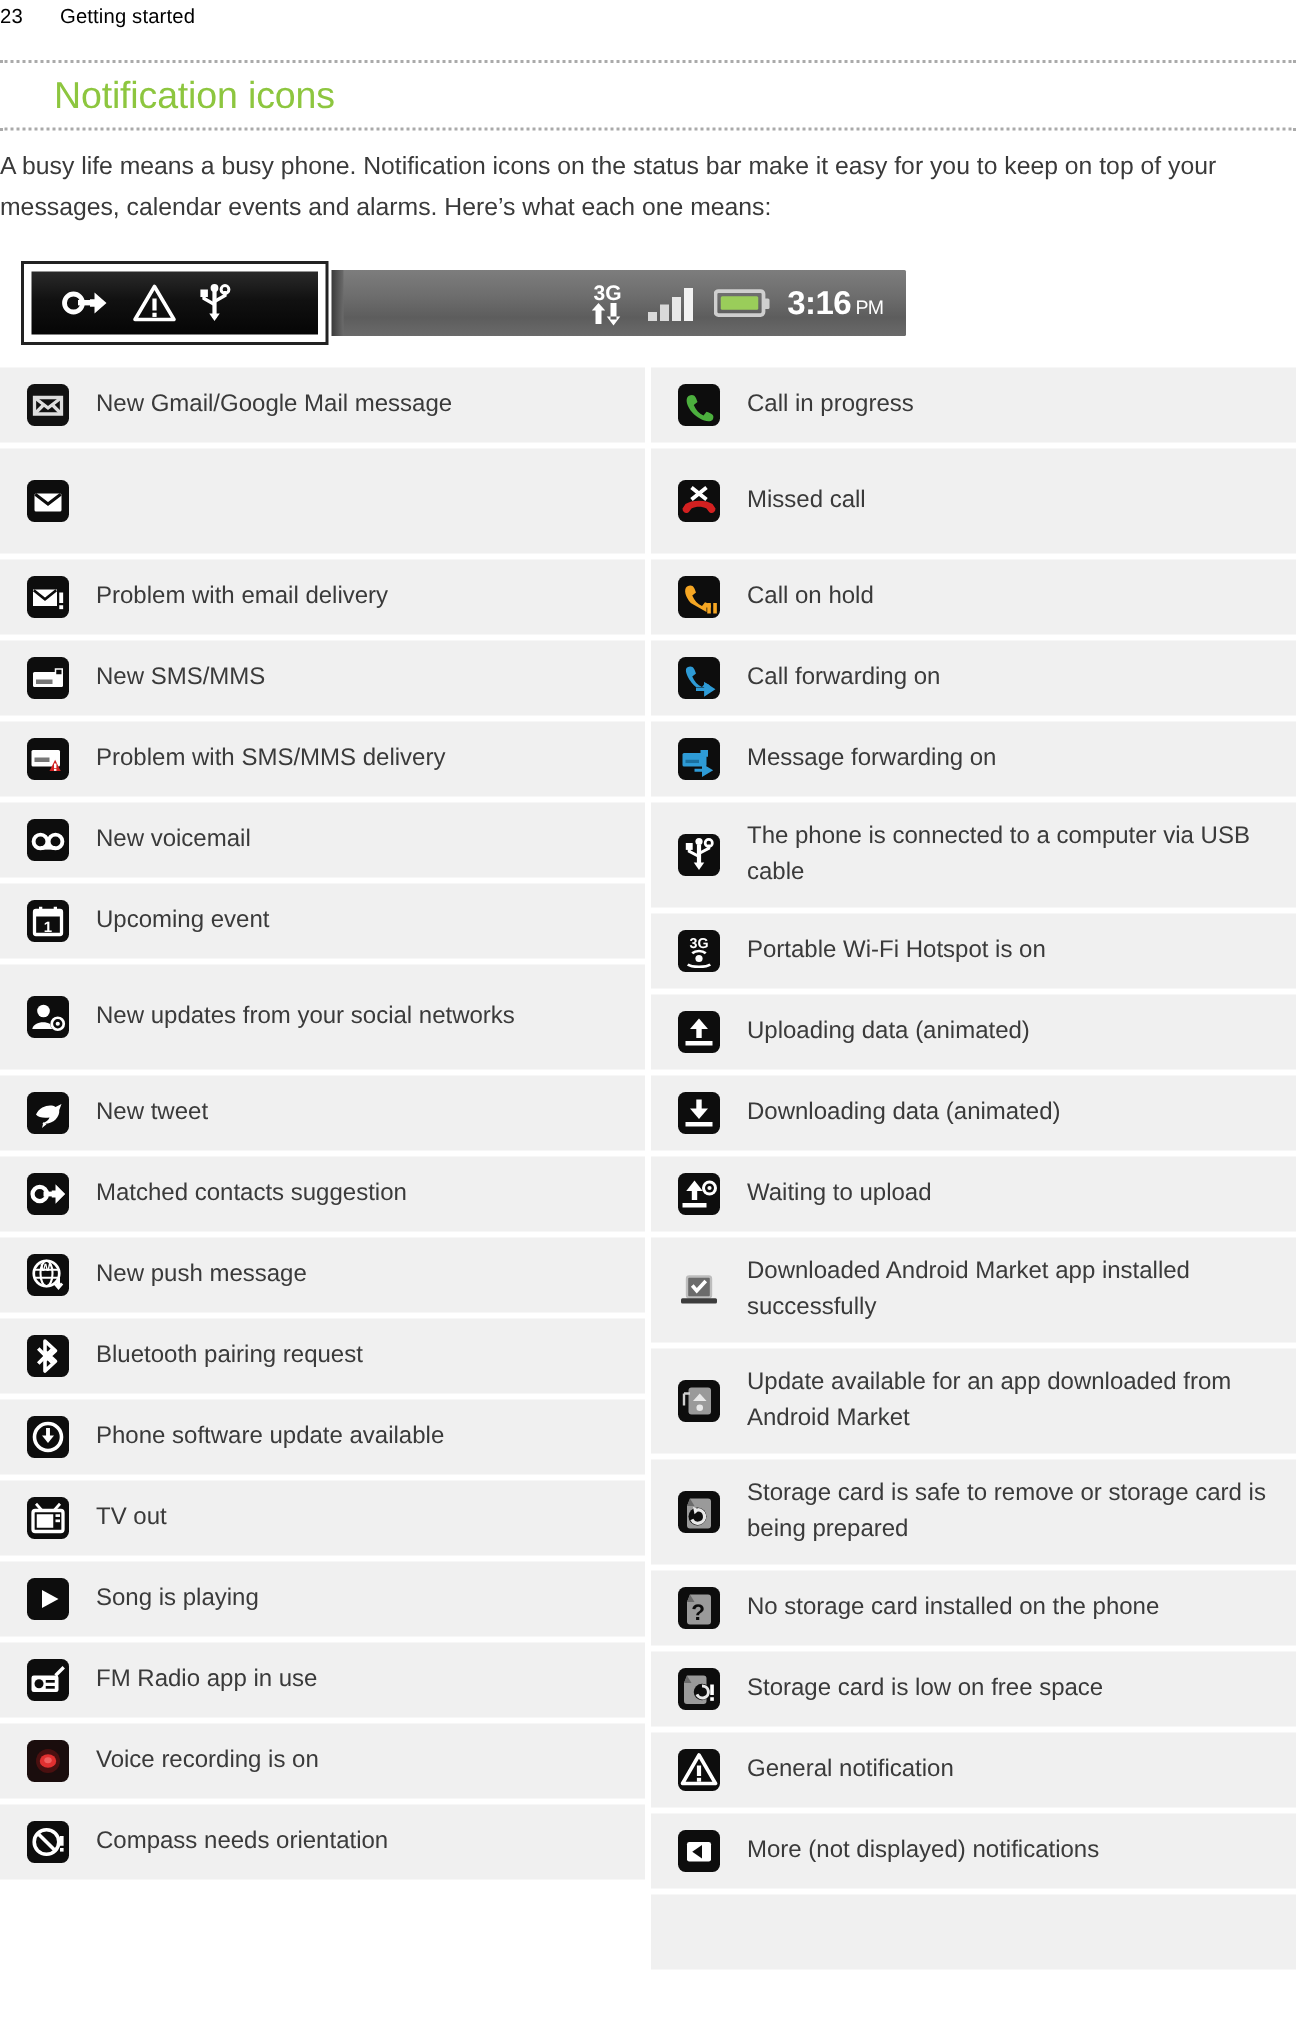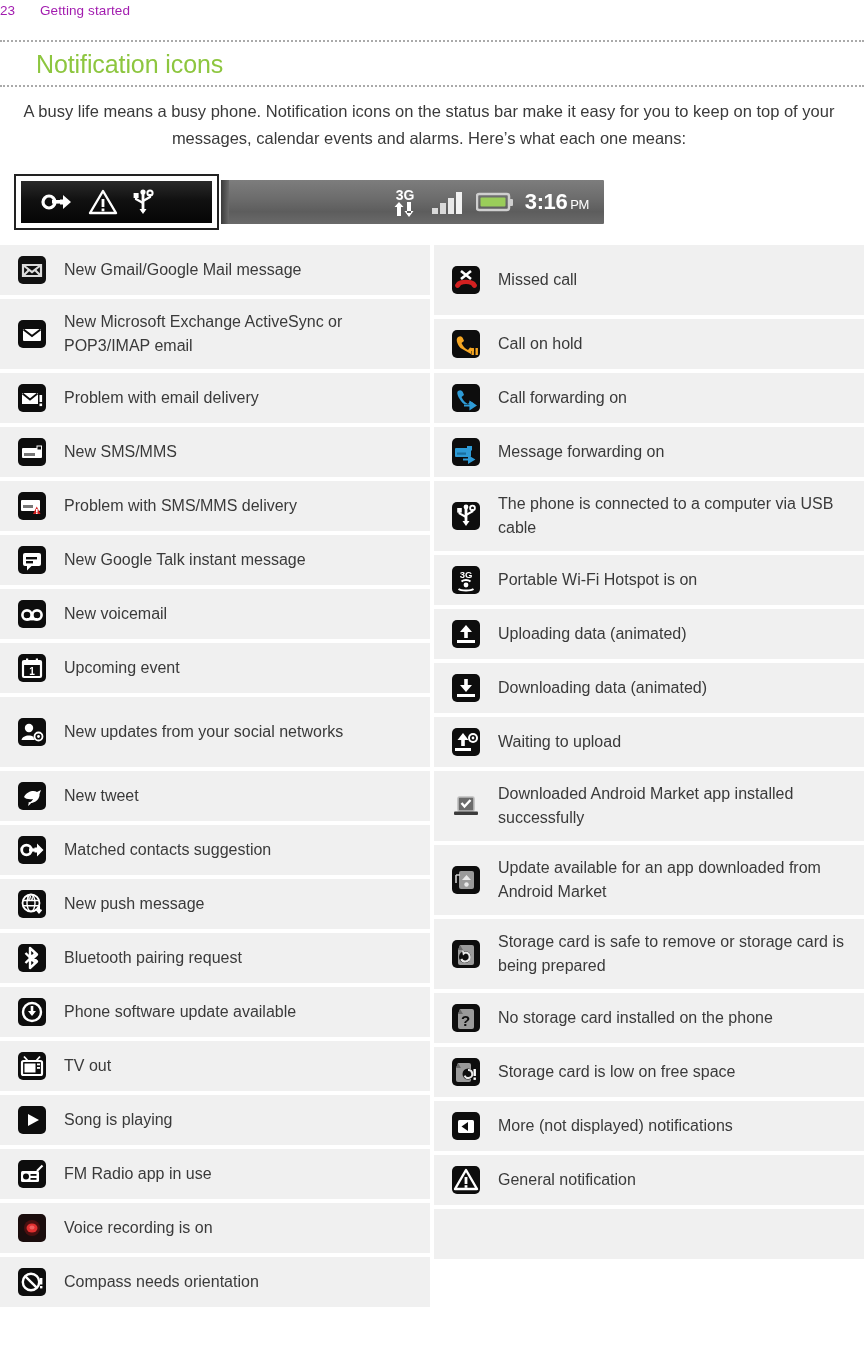--- a/index.html
+++ b/index.html
@@ -12,21 +12,21 @@
     color: #3a3a3a;
     overflow: hidden;
   }
 
   
   .page-header {
     display: flex;
     align-items: baseline;
     padding: 3px 0 0 0;
     font-size: 13.5px;
-    color: #a21caf;
+    color: #000000;
     letter-spacing: .1px;
   }
   .page-number { width: 40px; }
   .page-section { }
 
   
   .rule-dotted {
     border-top: 2px dotted #aaa;
     height: 0;
   }
@@ -40,21 +40,20 @@
   }
   .heading-block { margin-top: 22px; }
 
   
   .intro {
     font-size: 16.5px;
     line-height: 27px;
     color: #3a3a3a;
     padding: 11px 2px 0 0;
     max-width: 860px;
-    text-align: center;
   }
 
   
   .statusbar-figure {
     position: relative;
     margin: 22px 0 0 14px;
     width: 590px;
     height: 56px;
   }
   .sb-callout {
@@ -232,21 +231,20 @@
         <div class="cell-label">New Gmail/Google Mail message</div>
       </div>
       <div class="row row-2">
         <div class="cell-icon">
           <svg class="glyph" viewBox="0 0 30 30" xmlns="http://www.w3.org/2000/svg">
             <rect x="1" y="1" width="28" height="28" rx="5" ry="5" fill="#0d0d0d"></rect>
             <rect x="6" y="10" width="18" height="12" rx="1" fill="#fff"></rect>
             <path d="M6.5 10.5l8.5 6.5 8.5-6.5" fill="none" stroke="#0d0d0d" stroke-width="2"></path>
           </svg>
         </div>
-        <div class="cell-label">New Microsoft Exchange ActiveSync or POP3/IMAP email</div>
       </div>
       <div class="row row-1">
         <div class="cell-icon">
           <svg class="glyph" viewBox="0 0 30 30" xmlns="http://www.w3.org/2000/svg">
             <rect x="1" y="1" width="28" height="28" rx="5" ry="5" fill="#0d0d0d"></rect>
             <path d="M5 10h16v11H5z" fill="#fff"></path>
             <path d="M5.5 10.5l7.5 6 7.5-6" fill="none" stroke="#0d0d0d" stroke-width="1.8"></path>
             <rect x="22.5" y="12" width="2.6" height="7" fill="#fff"></rect>
             <rect x="22.5" y="20.5" width="2.6" height="2.6" fill="#fff"></rect>
           </svg>
@@ -275,32 +273,20 @@
             <rect x="19" y="18" width="1.6" height="3" fill="#fff"></rect>
             <rect x="19" y="21.5" width="1.6" height="1.4" fill="#fff"></rect>
           </svg>
         </div>
         <div class="cell-label">Problem with SMS/MMS delivery</div>
       </div>
       <div class="row row-1">
         <div class="cell-icon">
           <svg class="glyph" viewBox="0 0 30 30" xmlns="http://www.w3.org/2000/svg">
             <rect x="1" y="1" width="28" height="28" rx="5" ry="5" fill="#0d0d0d"></rect>
-            <rect x="6" y="8" width="18" height="13" rx="2" fill="#fff"></rect>
-            <path d="M10 21 L10 25.5 L14.5 21 Z" fill="#fff"></path>
-            <rect x="9" y="12" width="11" height="2.4" fill="#0d0d0d"></rect>
-            <rect x="9" y="16" width="7" height="2.4" fill="#0d0d0d"></rect>
-          </svg>
-        </div>
-        <div class="cell-label">New Google Talk instant message</div>
-      </div>
-      <div class="row row-1">
-        <div class="cell-icon">
-          <svg class="glyph" viewBox="0 0 30 30" xmlns="http://www.w3.org/2000/svg">
-            <rect x="1" y="1" width="28" height="28" rx="5" ry="5" fill="#0d0d0d"></rect>
             <circle cx="10" cy="16" r="4.6" fill="none" stroke="#fff" stroke-width="2.6"></circle>
             <circle cx="20" cy="16" r="4.6" fill="none" stroke="#fff" stroke-width="2.6"></circle>
             <rect x="10" y="19" width="10" height="2.4" fill="#fff"></rect>
           </svg>
         </div>
         <div class="cell-label">New voicemail</div>
       </div>
       <div class="row row-1">
         <div class="cell-icon">
           <svg class="glyph" viewBox="0 0 30 30" xmlns="http://www.w3.org/2000/svg">
@@ -435,20 +421,29 @@
             <circle cx="14" cy="15" r="8.2" fill="none" stroke="#fff" stroke-width="2.4"></circle>
             <path d="M8.6 9.6 L19.4 20.4" stroke="#fff" stroke-width="2.4"></path>
             <rect x="23" y="11" width="2.4" height="6.5" fill="#fff"></rect>
             <rect x="23" y="19" width="2.4" height="2.4" fill="#fff"></rect>
           </svg>
         </div>
         <div class="cell-label">Compass needs orientation</div>
       </div>
     </div>
   <div class="col" id="col-right">
+      <div class="row row-1">
+        <div class="cell-icon">
+          <svg class="glyph" viewBox="0 0 30 30" xmlns="http://www.w3.org/2000/svg">
+            <rect x="1" y="1" width="28" height="28" rx="5" ry="5" fill="#0d0d0d"></rect>
+            <path d="M8 9 C12 7 13 10 14 13 L11.5 15 C13 18.5 15 20.5 18 22 L20 19.5 C23 20.5 26 21.5 24 25 C21 27.5 14 24 10.5 20 C7 16 5.5 11 8 9 Z" fill="#4CAF3E"></path>
+          </svg>
+        </div>
+        <div class="cell-label">Call in progress</div>
+      </div>
       <div class="row row-2">
         <div class="cell-icon">
           <svg class="glyph" viewBox="0 0 30 30" xmlns="http://www.w3.org/2000/svg">
             <rect x="1" y="1" width="28" height="28" rx="5" ry="5" fill="#0d0d0d"></rect>
             <path d="M6 17 C10 14 20 14 24 17 L26 20 C26 23 23 24 21.5 22 L20 20 C17 18.5 13 18.5 10 20 L8.5 22 C7 24 4 23 4 20 Z" fill="#D32020"></path>
             <path d="M10 6 L20 14 M20 6 L10 14" stroke="#fff" stroke-width="2.6"></path>
           </svg>
         </div>
         <div class="cell-label">Missed call</div>
       </div>
@@ -606,32 +601,32 @@
             <rect x="22.5" y="12" width="2.4" height="7" fill="#fff"></rect>
             <rect x="22.5" y="20.5" width="2.4" height="2.4" fill="#fff"></rect>
           </svg>
         </div>
         <div class="cell-label">Storage card is low on free space</div>
       </div>
       <div class="row row-1">
         <div class="cell-icon">
           <svg class="glyph" viewBox="0 0 30 30" xmlns="http://www.w3.org/2000/svg">
             <rect x="1" y="1" width="28" height="28" rx="5" ry="5" fill="#0d0d0d"></rect>
-            <rect x="7" y="9" width="16" height="13" rx="1.5" fill="#fff"></rect>
-            <path d="M17 11 L10.5 15.5 L17 20 Z" fill="#0d0d0d"></path>
-          </svg>
-        </div>
-        <div class="cell-label">More (not displayed) notifications</div>
-      </div>
-      <div class="row row-1">
-        <div class="cell-icon">
-          <svg class="glyph" viewBox="0 0 30 30" xmlns="http://www.w3.org/2000/svg">
-            <rect x="1" y="1" width="28" height="28" rx="5" ry="5" fill="#0d0d0d"></rect>
             <path d="M15 5 L26 24 L4 24 Z" fill="none" stroke="#fff" stroke-width="2.4" stroke-linejoin="round"></path>
             <rect x="13.6" y="12" width="2.8" height="7" fill="#fff"></rect>
             <rect x="13.6" y="20.2" width="2.8" height="2.6" fill="#fff"></rect>
           </svg>
         </div>
         <div class="cell-label">General notification</div>
       </div>
+      <div class="row row-1">
+        <div class="cell-icon">
+          <svg class="glyph" viewBox="0 0 30 30" xmlns="http://www.w3.org/2000/svg">
+            <rect x="1" y="1" width="28" height="28" rx="5" ry="5" fill="#0d0d0d"></rect>
+            <rect x="7" y="9" width="16" height="13" rx="1.5" fill="#fff"></rect>
+            <path d="M17 11 L10.5 15.5 L17 20 Z" fill="#0d0d0d"></path>
+          </svg>
+        </div>
+        <div class="cell-label">More (not displayed) notifications</div>
+      </div>
       <div class="row spacer row-1"></div>
     </div>
 </div>
 
 </body></html>

